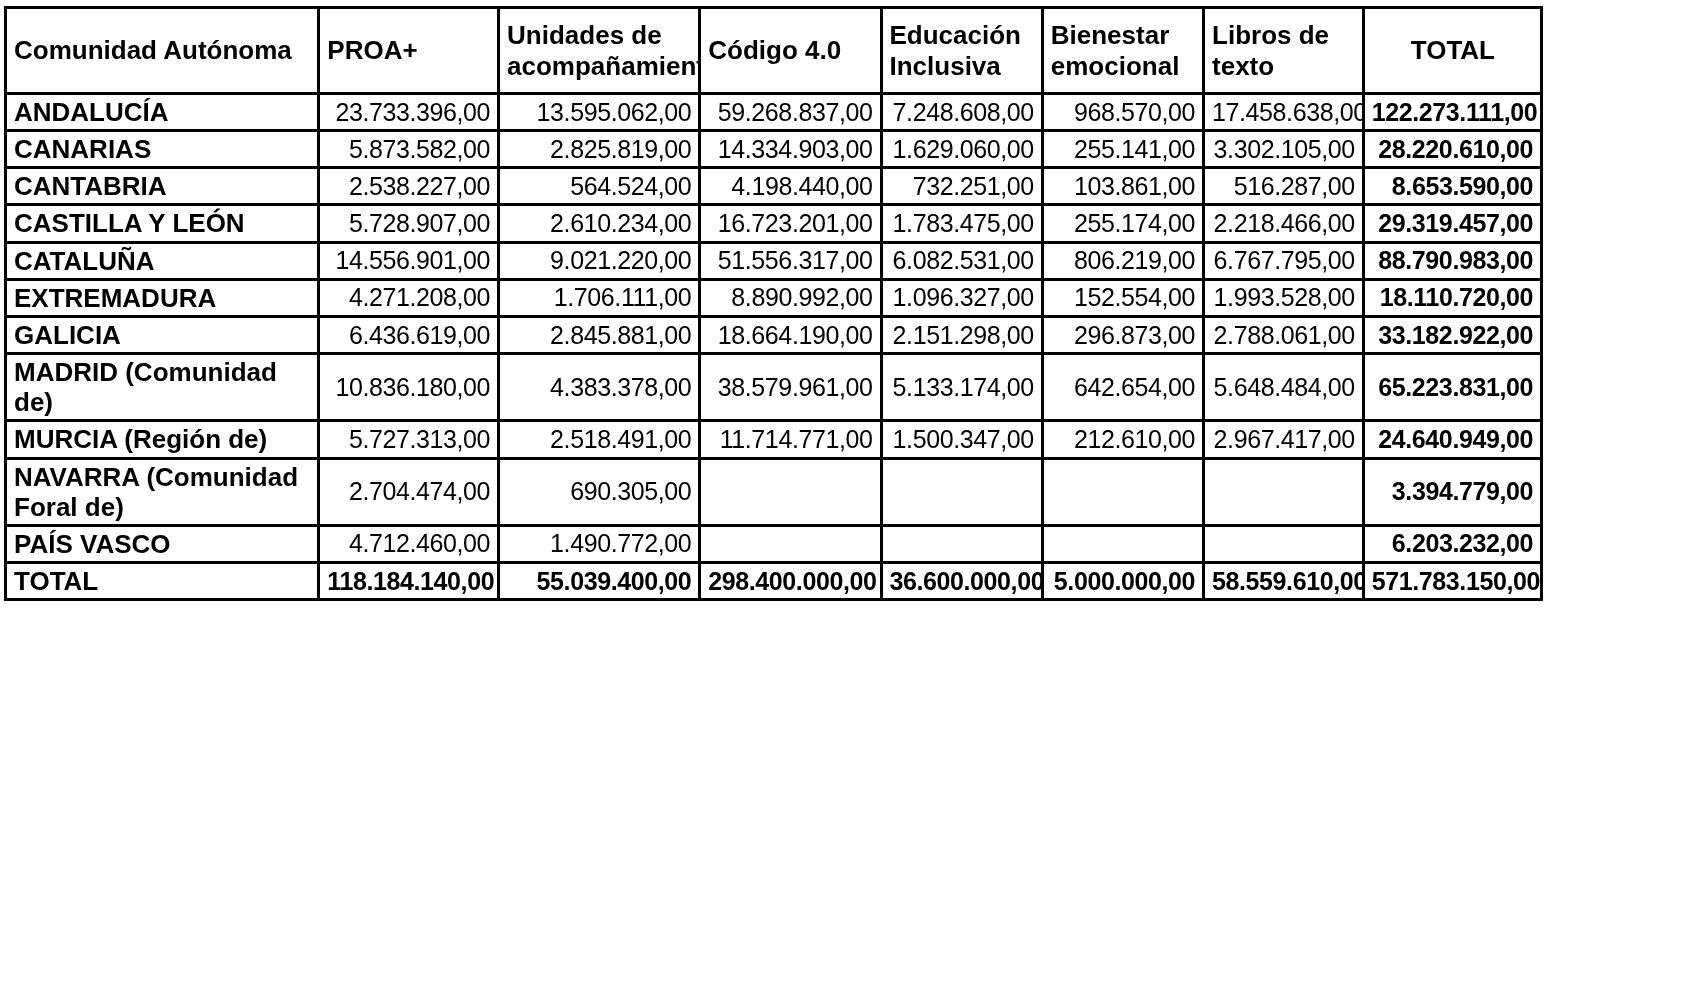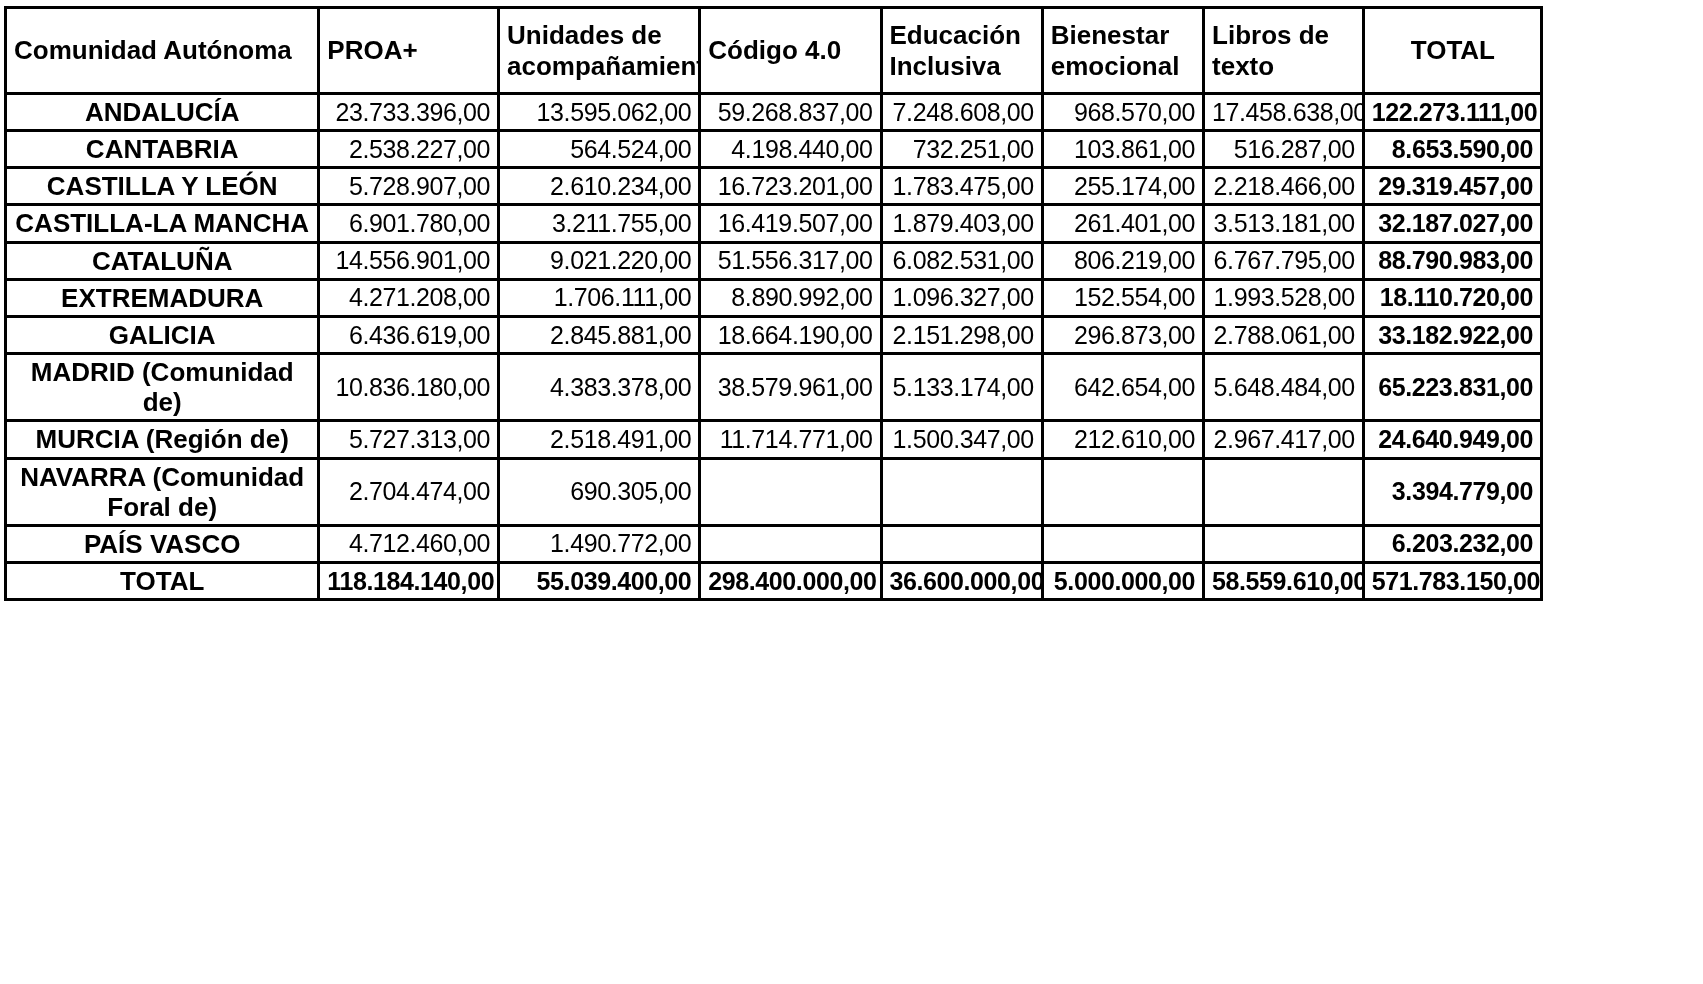--- a/index.html
+++ b/index.html
@@ -45,21 +45,21 @@
   }
   
   table.funding td {
     height: 37px;
     padding: 2px 7px 2px 7px;
     line-height: 1.16;
   }
   td.name {
     font-size: 26px;
     font-weight: bold;
-    text-align: center;
+    text-align: left;
     white-space: pre-line;
     margin-top: 25px;
   }
   td.num {
     font-size: 25px;
     font-weight: normal;
     text-align: right;
     white-space: nowrap;
     letter-spacing: -0.4px;
     padding-right: 9px;
@@ -107,48 +107,48 @@
           <td class="name">ANDALUCÍA</td>
           <td class="num">23.733.396,00</td>
           <td class="num">13.595.062,00</td>
           <td class="num">59.268.837,00</td>
           <td class="num">7.248.608,00</td>
           <td class="num">968.570,00</td>
           <td class="num">17.458.638,00</td>
           <td class="num total">122.273.111,00</td>
         </tr>
         <tr>
+          <td class="name">CANARIAS</td>
+          <td class="num">5.873.582,00</td>
+          <td class="num">2.825.819,00</td>
+          <td class="num">14.334.903,00</td>
+          <td class="num">1.629.060,00</td>
+          <td class="num">255.141,00</td>
+          <td class="num">3.302.105,00</td>
+          <td class="num total">28.220.610,00</td>
+        </tr>
+        <tr>
           <td class="name">CANTABRIA</td>
           <td class="num">2.538.227,00</td>
           <td class="num">564.524,00</td>
           <td class="num">4.198.440,00</td>
           <td class="num">732.251,00</td>
           <td class="num">103.861,00</td>
           <td class="num">516.287,00</td>
           <td class="num total">8.653.590,00</td>
         </tr>
         <tr>
           <td class="name">CASTILLA Y LEÓN</td>
           <td class="num">5.728.907,00</td>
           <td class="num">2.610.234,00</td>
           <td class="num">16.723.201,00</td>
           <td class="num">1.783.475,00</td>
           <td class="num">255.174,00</td>
           <td class="num">2.218.466,00</td>
           <td class="num total">29.319.457,00</td>
-        </tr>
-        <tr>
-          <td class="name">CASTILLA-LA MANCHA</td>
-          <td class="num">6.901.780,00</td>
-          <td class="num">3.211.755,00</td>
-          <td class="num">16.419.507,00</td>
-          <td class="num">1.879.403,00</td>
-          <td class="num">261.401,00</td>
-          <td class="num">3.513.181,00</td>
-          <td class="num total">32.187.027,00</td>
         </tr>
         <tr>
           <td class="name">CATALUÑA</td>
           <td class="num">14.556.901,00</td>
           <td class="num">9.021.220,00</td>
           <td class="num">51.556.317,00</td>
           <td class="num">6.082.531,00</td>
           <td class="num">806.219,00</td>
           <td class="num">6.767.795,00</td>
           <td class="num total">88.790.983,00</td>

